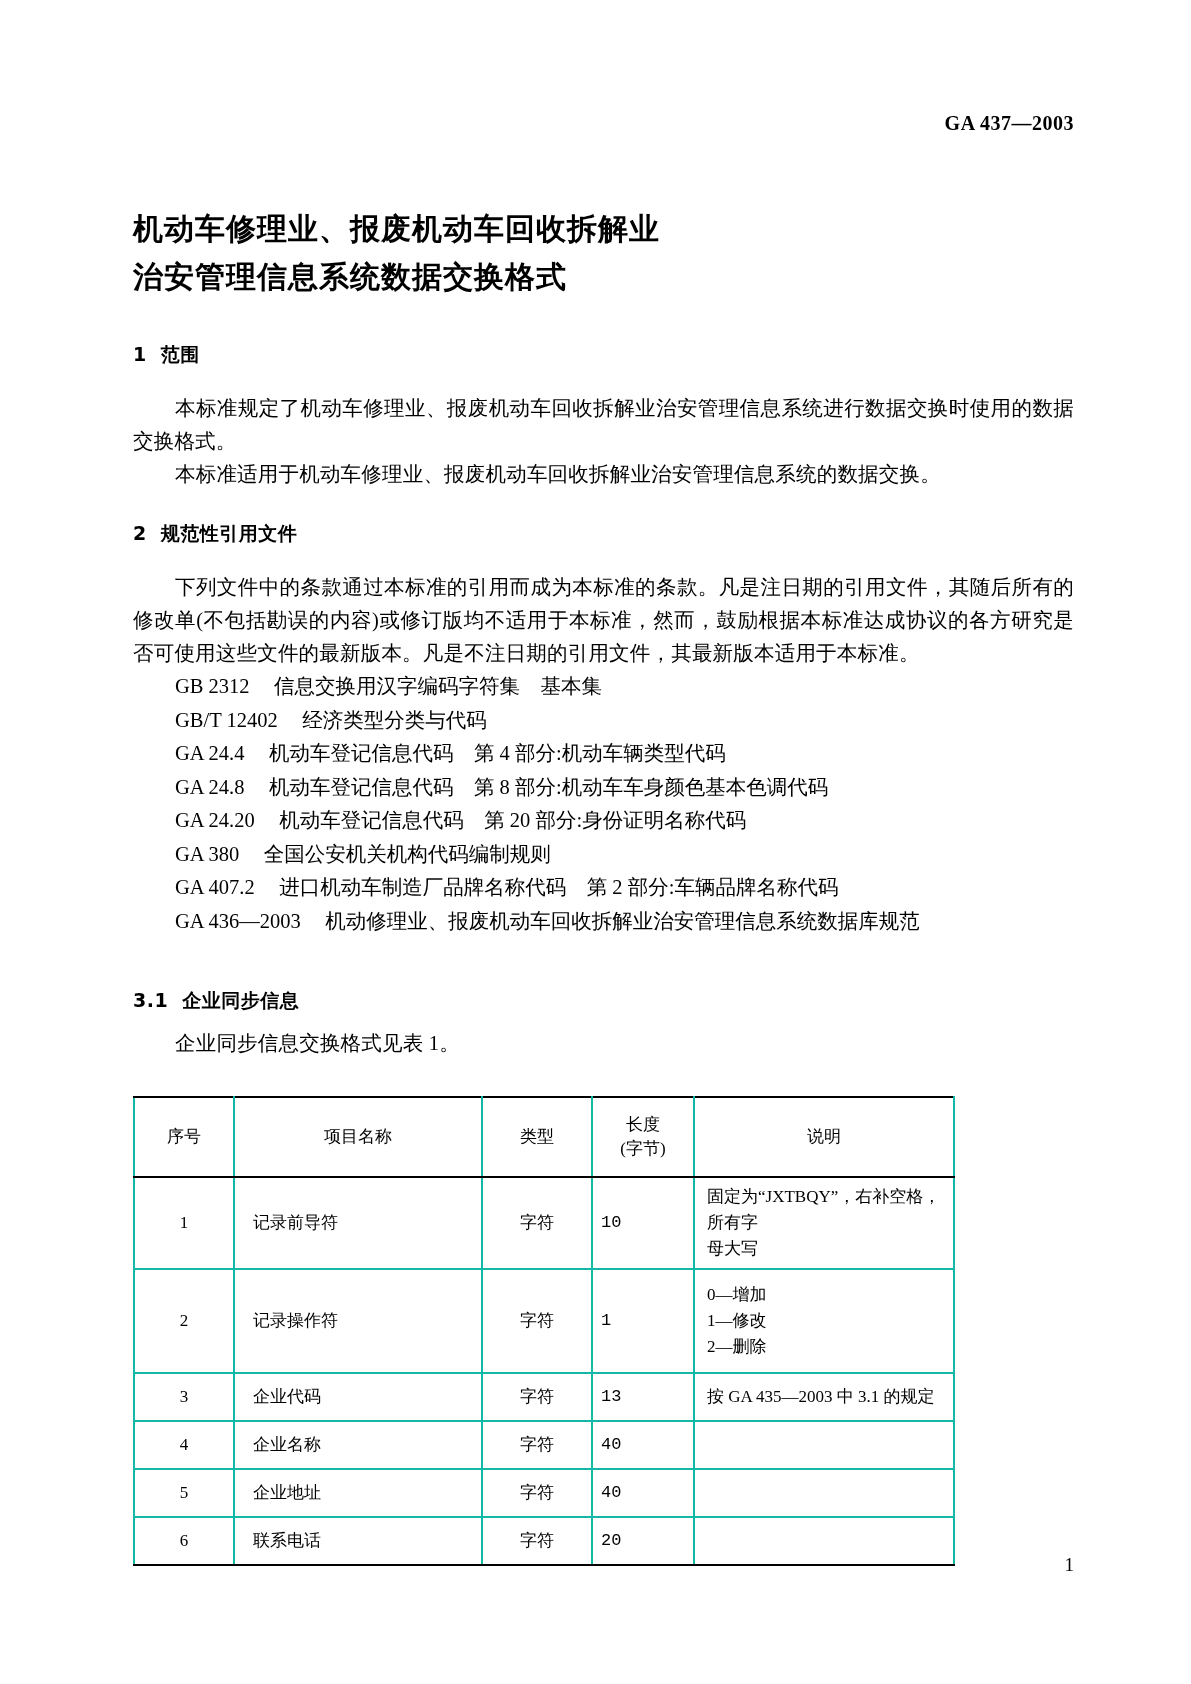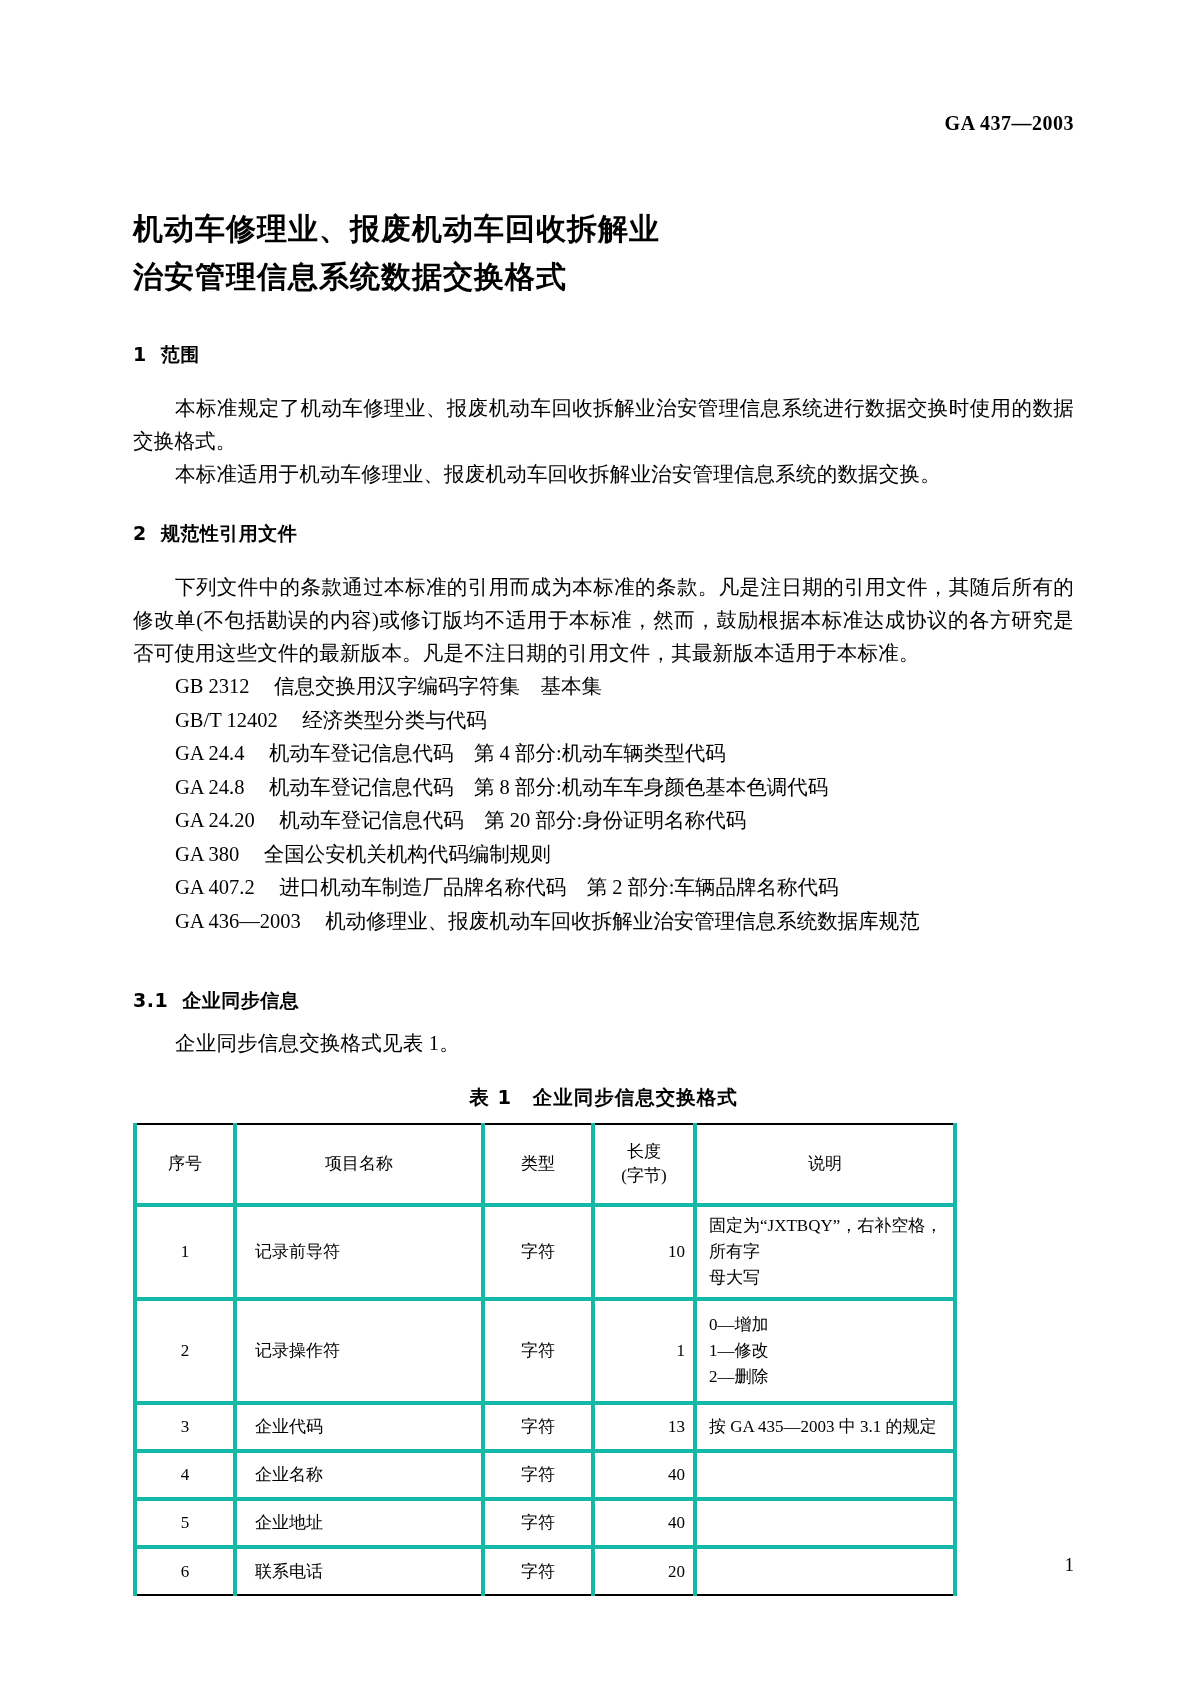--- a/index.html
+++ b/index.html
@@ -113,38 +113,38 @@
 
   table.fmt {
     border-collapse: collapse;
     width: 820px;
     margin: 12px 0 0 0;
     font-family: "Liberation Serif", "DejaVu Serif", serif;
     font-size: 17px;
     table-layout: fixed;
   }
   table.fmt td, table.fmt th {
-    border: 4px solid #14b8a6;
+    border: 2px solid #14b8a6;
     padding: 6px 8px;
     vertical-align: middle;
     font-weight: normal;
     line-height: 26px;
   }
   table.fmt thead th {
     text-align: center;
     border-top: 2px solid #000;
     border-bottom: 2px solid #000;
     height: 66px;
   }
   table.fmt thead th.len2 { line-height: 24px; }
   table.fmt tbody tr:last-child td { border-bottom: 2px solid #000; }
   table.fmt td.c-num  { text-align: center; }
   table.fmt td.c-name { text-align: left; padding-left: 18px; }
   table.fmt td.c-type { text-align: center; }
-  table.fmt td.c-len  { text-align: right; }
+  table.fmt td.c-len  { text-align: left; font-family: Liberation Mono, monospace; }
   table.fmt td.c-desc { text-align: left; padding-left: 12px; padding-right: 10px; }
 
   .col-num  { width: 100px; }
   .col-name { width: 248px; }
   .col-type { width: 110px; }
   .col-len  { width: 102px; }
   .col-desc { width: 260px; }
 
   .desc-line { display: block; }
 
@@ -203,23 +203,20 @@
     <div class="gap-md"></div>
 
     <h2 class="sec">
       <span class="sec-num">3.1</span><span>企业同步信息</span>
     </h2>
     <div class="gap-sm"></div>
     <p class="para indent">企业同步信息交换格式见表 1。</p>
 
     <div class="gap-md"></div>
 
-    <p class="table-caption">
-      <span>表 1</span>　<span>企业同步信息交换格式</span>
-    </p>
 
     <table class="fmt">
       <colgroup>
         <col class="col-num">
           <col class="col-name">
           <col class="col-type">
           <col class="col-len">
           <col class="col-desc">
       </colgroup>
       <thead>

